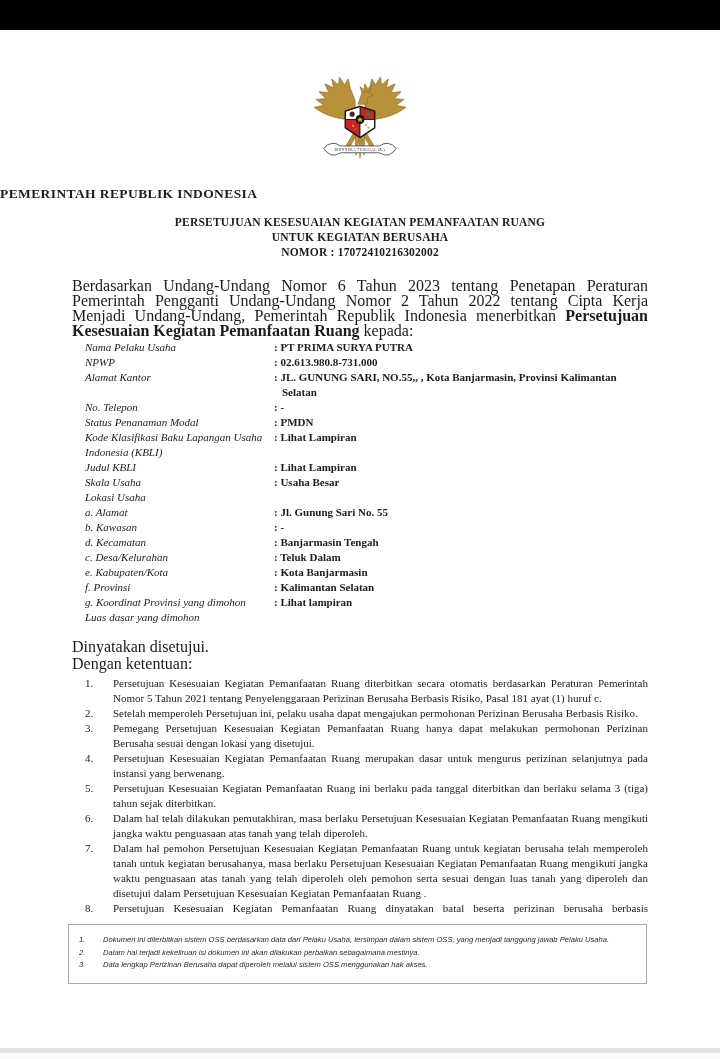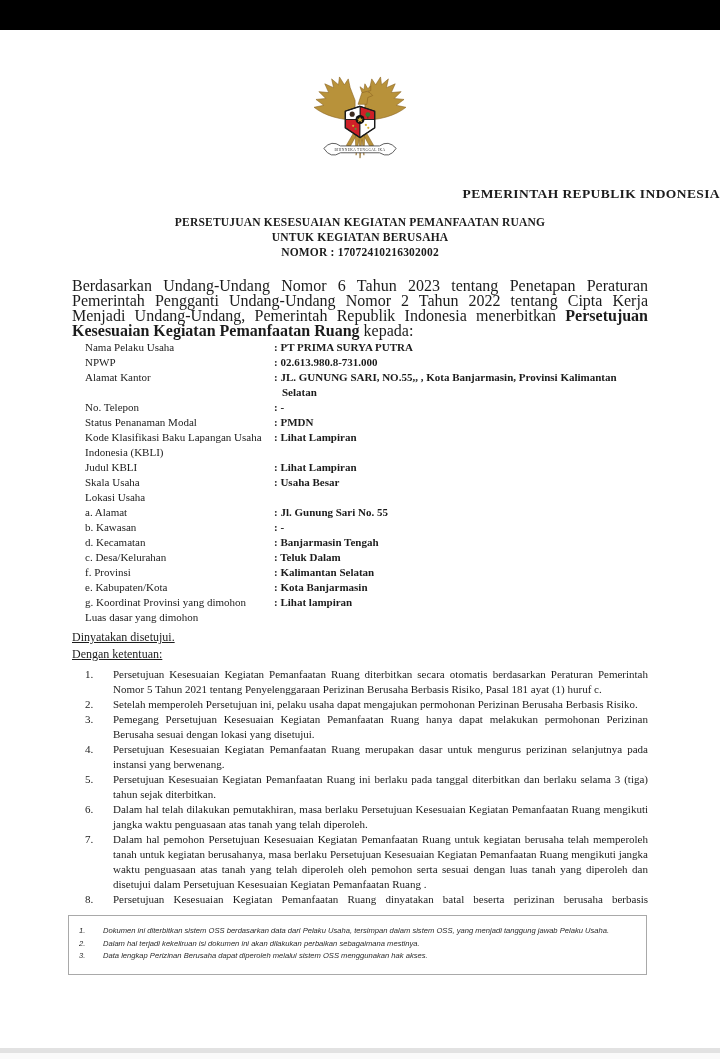--- a/index.html
+++ b/index.html
@@ -5,31 +5,31 @@
   * { margin:0; padding:0; box-sizing:border-box; }
   html,body { width:720px; background:#fff; }
   body {
     position:relative; height:1059px; overflow:hidden;
     font-family:"Liberation Serif","DejaVu Serif",serif;
     color:#1c1c1c;
   }
   .top-bar { width:720px; height:30px; background:#000; }
   .emblem-wrap { margin:45px auto 0; width:100px; height:90px; display:flex; justify-content:center; }
   .gov-title {
-    margin-top:21px; text-align:right; font-weight:bold;
+    margin-top:21px; text-align:left; font-weight:bold;
     font-size:13.5px; letter-spacing:.4px;
   }
   .doc-title-block { margin-top:13px; text-align:center; font-weight:bold; font-size:11.5px; line-height:15px; letter-spacing:.2px; }
   .intro { margin:18px 72px 0 72px; font-size:16px; line-height:15px; text-align:justify; }
   .intro b { font-weight:bold; }
   .fields { margin:2px 72px 0 85px; font-size:11px; line-height:15px; }
   .field-row { display:flex; align-items:flex-start; }
-  .field-label { width:189px; flex:none; }
+  .field-label { width:189px; flex:none;font-style:italic; }
   .field-value { flex:1; padding-left:8px; text-indent:-8px;font-weight:bold; }
-  .decision { margin:5px 72px 0 72px; font-size:12px; line-height:15px;text-decoration:underline; }
+  .decision { margin:14px 72px 0 72px; font-size:16px; line-height:15px; }
   .decision div { margin-bottom:2px; }
   .conditions { margin:5px 72px 0 85px; font-size:11px; line-height:15px; }
   .cond-row { display:flex; align-items:flex-start; }
   .cond-no { width:28px; flex:none; }
   .cond-text { flex:1; text-align:justify; }
   .cond-row.force-justify .cond-text { text-align-last:justify; }
   .notes-box {
     margin:8px 0 0 68px; width:579px;
     border:1.5px solid #a9a9a9; padding:9px 12px 11px 10px;
     font-family:"Liberation Sans","DejaVu Sans",sans-serif;
@@ -144,26 +144,26 @@
     </div>
   <div class="field-row">
       <div class="field-label">d. Kecamatan</div>
       <div class="field-value">: Banjarmasin Tengah</div>
     </div>
   <div class="field-row">
       <div class="field-label">c. Desa/Kelurahan</div>
       <div class="field-value">: Teluk Dalam</div>
     </div>
   <div class="field-row">
+      <div class="field-label">e. Kabupaten/Kota</div>
+      <div class="field-value">: Kota Banjarmasin</div>
+    </div>
+  <div class="field-row">
       <div class="field-label">f. Provinsi</div>
       <div class="field-value">: Kalimantan Selatan</div>
-    </div>
-  <div class="field-row">
-      <div class="field-label">e. Kabupaten/Kota</div>
-      <div class="field-value">: Kota Banjarmasin</div>
     </div>
   <div class="field-row">
       <div class="field-label">g. Koordinat Provinsi yang dimohon</div>
       <div class="field-value">: Lihat lampiran</div>
     </div>
   <div class="field-row">
       <div class="field-label">Luas dasar yang dimohon</div>
     </div>
 </div>
 

